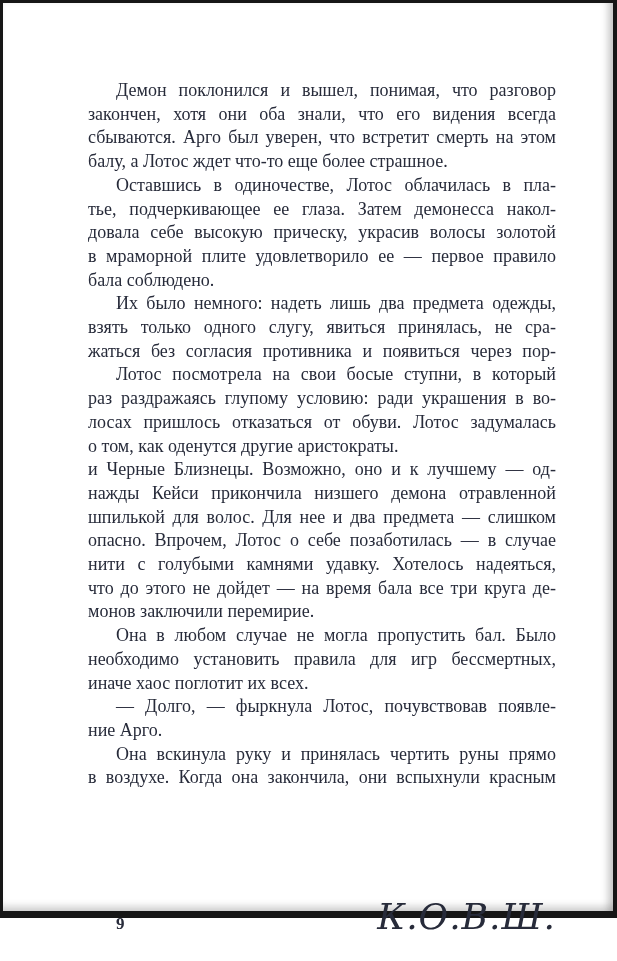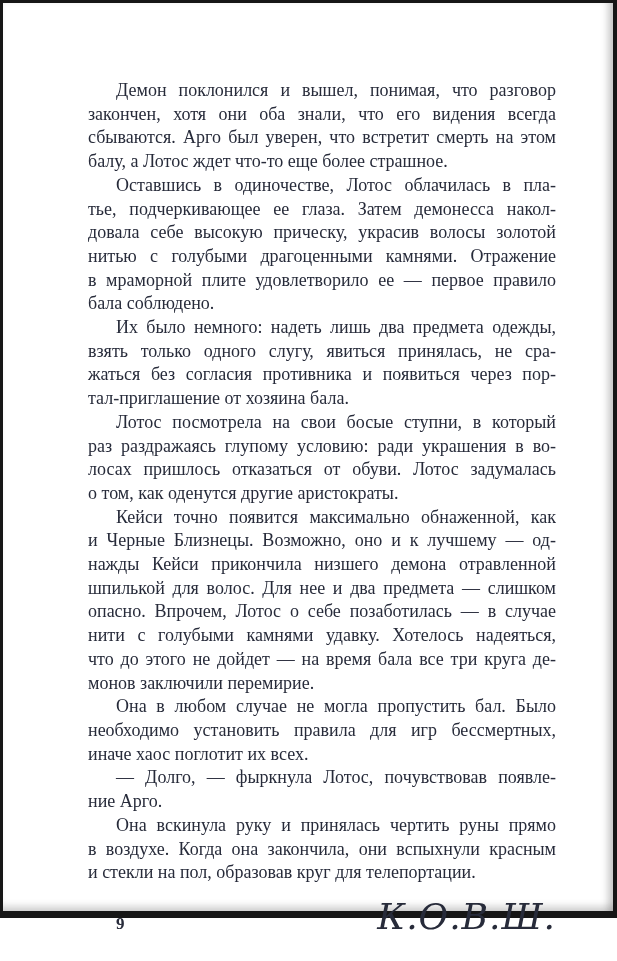--- a/index.html
+++ b/index.html
@@ -70,45 +70,41 @@
 
 <div class="sheet">
   <div class="text-block">
       <div class="line first">Демон поклонился и вышел, понимая, что разговор</div>
       <div class="line">закончен, хотя они оба знали, что его видения всегда</div>
       <div class="line">сбываются. Арго был уверен, что встретит смерть на этом</div>
       <div class="line last">балу, а Лотос ждет что-то еще более страшное.</div>
       <div class="line first">Оставшись в одиночестве, Лотос облачилась в пла-</div>
       <div class="line">тье, подчеркивающее ее глаза. Затем демонесса накол-</div>
       <div class="line">довала себе высокую прическу, украсив волосы золотой</div>
-      <div class="line">нитью с голубыми драгоценными камнями. Отражение</div>
       <div class="line">в мраморной плите удовлетворило ее — первое правило</div>
       <div class="line last">бала соблюдено.</div>
       <div class="line first">Их было немного: надеть лишь два предмета одежды,</div>
       <div class="line">взять только одного слугу, явиться принялась, не сра-</div>
       <div class="line">жаться без согласия противника и появиться через пор-</div>
-      <div class="line last">тал-приглашение от хозяина бала.</div>
       <div class="line first">Лотос посмотрела на свои босые ступни, в который</div>
       <div class="line">раз раздражаясь глупому условию: ради украшения в во-</div>
       <div class="line">лосах пришлось отказаться от обуви. Лотос задумалась</div>
       <div class="line last">о том, как оденутся другие аристократы.</div>
-      <div class="line first">Кейси точно появится максимально обнаженной, как</div>
       <div class="line">и Черные Близнецы. Возможно, оно и к лучшему — од-</div>
       <div class="line">нажды Кейси прикончила низшего демона отравленной</div>
       <div class="line">шпилькой для волос. Для нее и два предмета — слишком</div>
       <div class="line">опасно. Впрочем, Лотос о себе позаботилась — в случае</div>
       <div class="line">нити с голубыми камнями удавку. Хотелось надеяться,</div>
       <div class="line">что до этого не дойдет — на время бала все три круга де-</div>
       <div class="line last">монов заключили перемирие.</div>
       <div class="line first">Она в любом случае не могла пропустить бал. Было</div>
       <div class="line">необходимо установить правила для игр бессмертных,</div>
       <div class="line last">иначе хаос поглотит их всех.</div>
       <div class="line first">— Долго, — фыркнула Лотос, почувствовав появле-</div>
       <div class="line last">ние Арго.</div>
       <div class="line first">Она вскинула руку и принялась чертить руны прямо</div>
       <div class="line">в воздухе. Когда она закончила, они вспыхнули красным</div>
-      <div class="line last">и стекли на пол, образовав круг для телепортации.</div>
     </div>
   <div class="footer">
     <span class="pagenum">9</span>
     <span class="signature">К.О.В.Ш.</span>
   </div>
 </div>
 
 </body></html>

